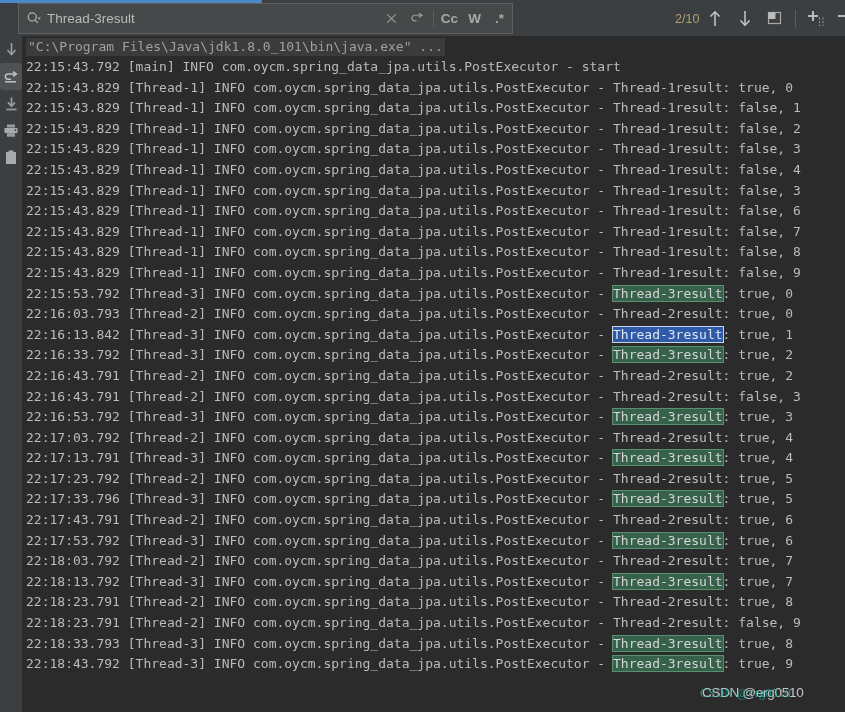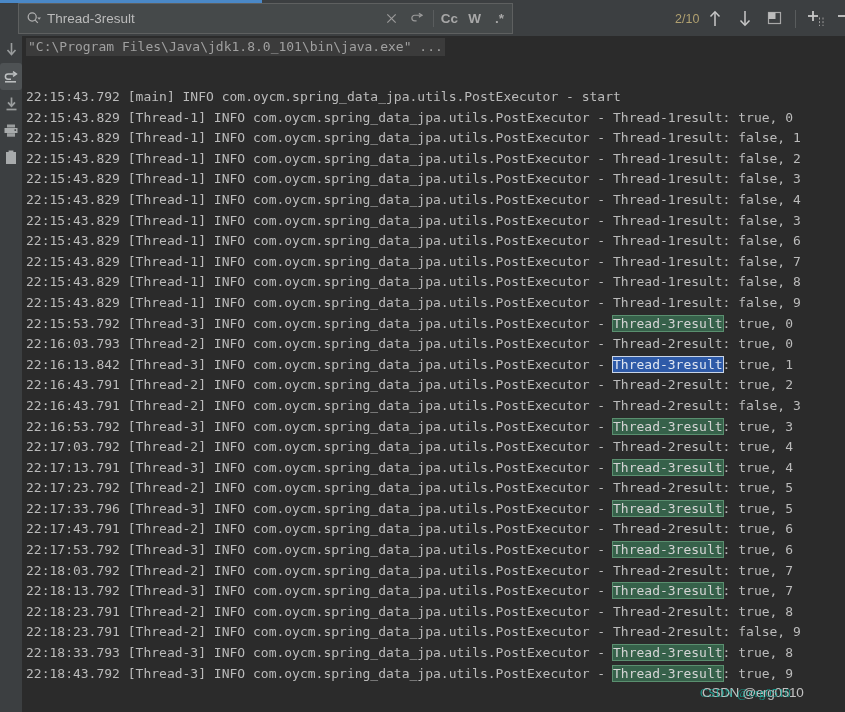--- a/index.html
+++ b/index.html
@@ -191,21 +191,20 @@
     background: #3b3b3b;
     display: inline-block;
     white-space: pre;
     padding: 1px 2px 1px 2px;
     margin: 2px 0 1px 4px;
     line-height: 16px;
     font-size: 13px;
   }
   .log-list {
     padding-left: 4px;
-    margin-top: 30px;
   }
   .log-line {
     height: 20.6px;
     line-height: 20.6px;
     white-space: pre;
     color: #bbbbbb;
     font-size: 13px;
   }
   .hl-match {
     background: #36614a;
@@ -374,20 +373,21 @@
         <div class="log-line"><span>22:15:43.829 [Thread-1] INFO com.oycm.spring_data_jpa.utils.PostExecutor - </span><span>Thread-1result</span><span>: false, 3</span></div>
         <div class="log-line"><span>22:15:43.829 [Thread-1] INFO com.oycm.spring_data_jpa.utils.PostExecutor - </span><span>Thread-1result</span><span>: false, 4</span></div>
         <div class="log-line"><span>22:15:43.829 [Thread-1] INFO com.oycm.spring_data_jpa.utils.PostExecutor - </span><span>Thread-1result</span><span>: false, 3</span></div>
         <div class="log-line"><span>22:15:43.829 [Thread-1] INFO com.oycm.spring_data_jpa.utils.PostExecutor - </span><span>Thread-1result</span><span>: false, 6</span></div>
         <div class="log-line"><span>22:15:43.829 [Thread-1] INFO com.oycm.spring_data_jpa.utils.PostExecutor - </span><span>Thread-1result</span><span>: false, 7</span></div>
         <div class="log-line"><span>22:15:43.829 [Thread-1] INFO com.oycm.spring_data_jpa.utils.PostExecutor - </span><span>Thread-1result</span><span>: false, 8</span></div>
         <div class="log-line"><span>22:15:43.829 [Thread-1] INFO com.oycm.spring_data_jpa.utils.PostExecutor - </span><span>Thread-1result</span><span>: false, 9</span></div>
         <div class="log-line"><span>22:15:53.792 [Thread-3] INFO com.oycm.spring_data_jpa.utils.PostExecutor - </span><span class="hl-match">Thread-3result</span><span>: true, 0</span></div>
         <div class="log-line"><span>22:16:03.793 [Thread-2] INFO com.oycm.spring_data_jpa.utils.PostExecutor - </span><span>Thread-2result</span><span>: true, 0</span></div>
         <div class="log-line"><span>22:16:13.842 [Thread-3] INFO com.oycm.spring_data_jpa.utils.PostExecutor - </span><span class="hl-current">Thread-3result</span><span>: true, 1</span></div>
+        <div class="log-line"><span>22:16:33.792 [Thread-3] INFO com.oycm.spring_data_jpa.utils.PostExecutor - </span><span class="hl-match">Thread-3result</span><span>: true, 2</span></div>
         <div class="log-line"><span>22:16:43.791 [Thread-2] INFO com.oycm.spring_data_jpa.utils.PostExecutor - </span><span>Thread-2result</span><span>: true, 2</span></div>
         <div class="log-line"><span>22:16:43.791 [Thread-2] INFO com.oycm.spring_data_jpa.utils.PostExecutor - </span><span>Thread-2result</span><span>: false, 3</span></div>
         <div class="log-line"><span>22:16:53.792 [Thread-3] INFO com.oycm.spring_data_jpa.utils.PostExecutor - </span><span class="hl-match">Thread-3result</span><span>: true, 3</span></div>
         <div class="log-line"><span>22:17:03.792 [Thread-2] INFO com.oycm.spring_data_jpa.utils.PostExecutor - </span><span>Thread-2result</span><span>: true, 4</span></div>
         <div class="log-line"><span>22:17:13.791 [Thread-3] INFO com.oycm.spring_data_jpa.utils.PostExecutor - </span><span class="hl-match">Thread-3result</span><span>: true, 4</span></div>
         <div class="log-line"><span>22:17:23.792 [Thread-2] INFO com.oycm.spring_data_jpa.utils.PostExecutor - </span><span>Thread-2result</span><span>: true, 5</span></div>
         <div class="log-line"><span>22:17:33.796 [Thread-3] INFO com.oycm.spring_data_jpa.utils.PostExecutor - </span><span class="hl-match">Thread-3result</span><span>: true, 5</span></div>
         <div class="log-line"><span>22:17:43.791 [Thread-2] INFO com.oycm.spring_data_jpa.utils.PostExecutor - </span><span>Thread-2result</span><span>: true, 6</span></div>
         <div class="log-line"><span>22:17:53.792 [Thread-3] INFO com.oycm.spring_data_jpa.utils.PostExecutor - </span><span class="hl-match">Thread-3result</span><span>: true, 6</span></div>
         <div class="log-line"><span>22:18:03.792 [Thread-2] INFO com.oycm.spring_data_jpa.utils.PostExecutor - </span><span>Thread-2result</span><span>: true, 7</span></div>

